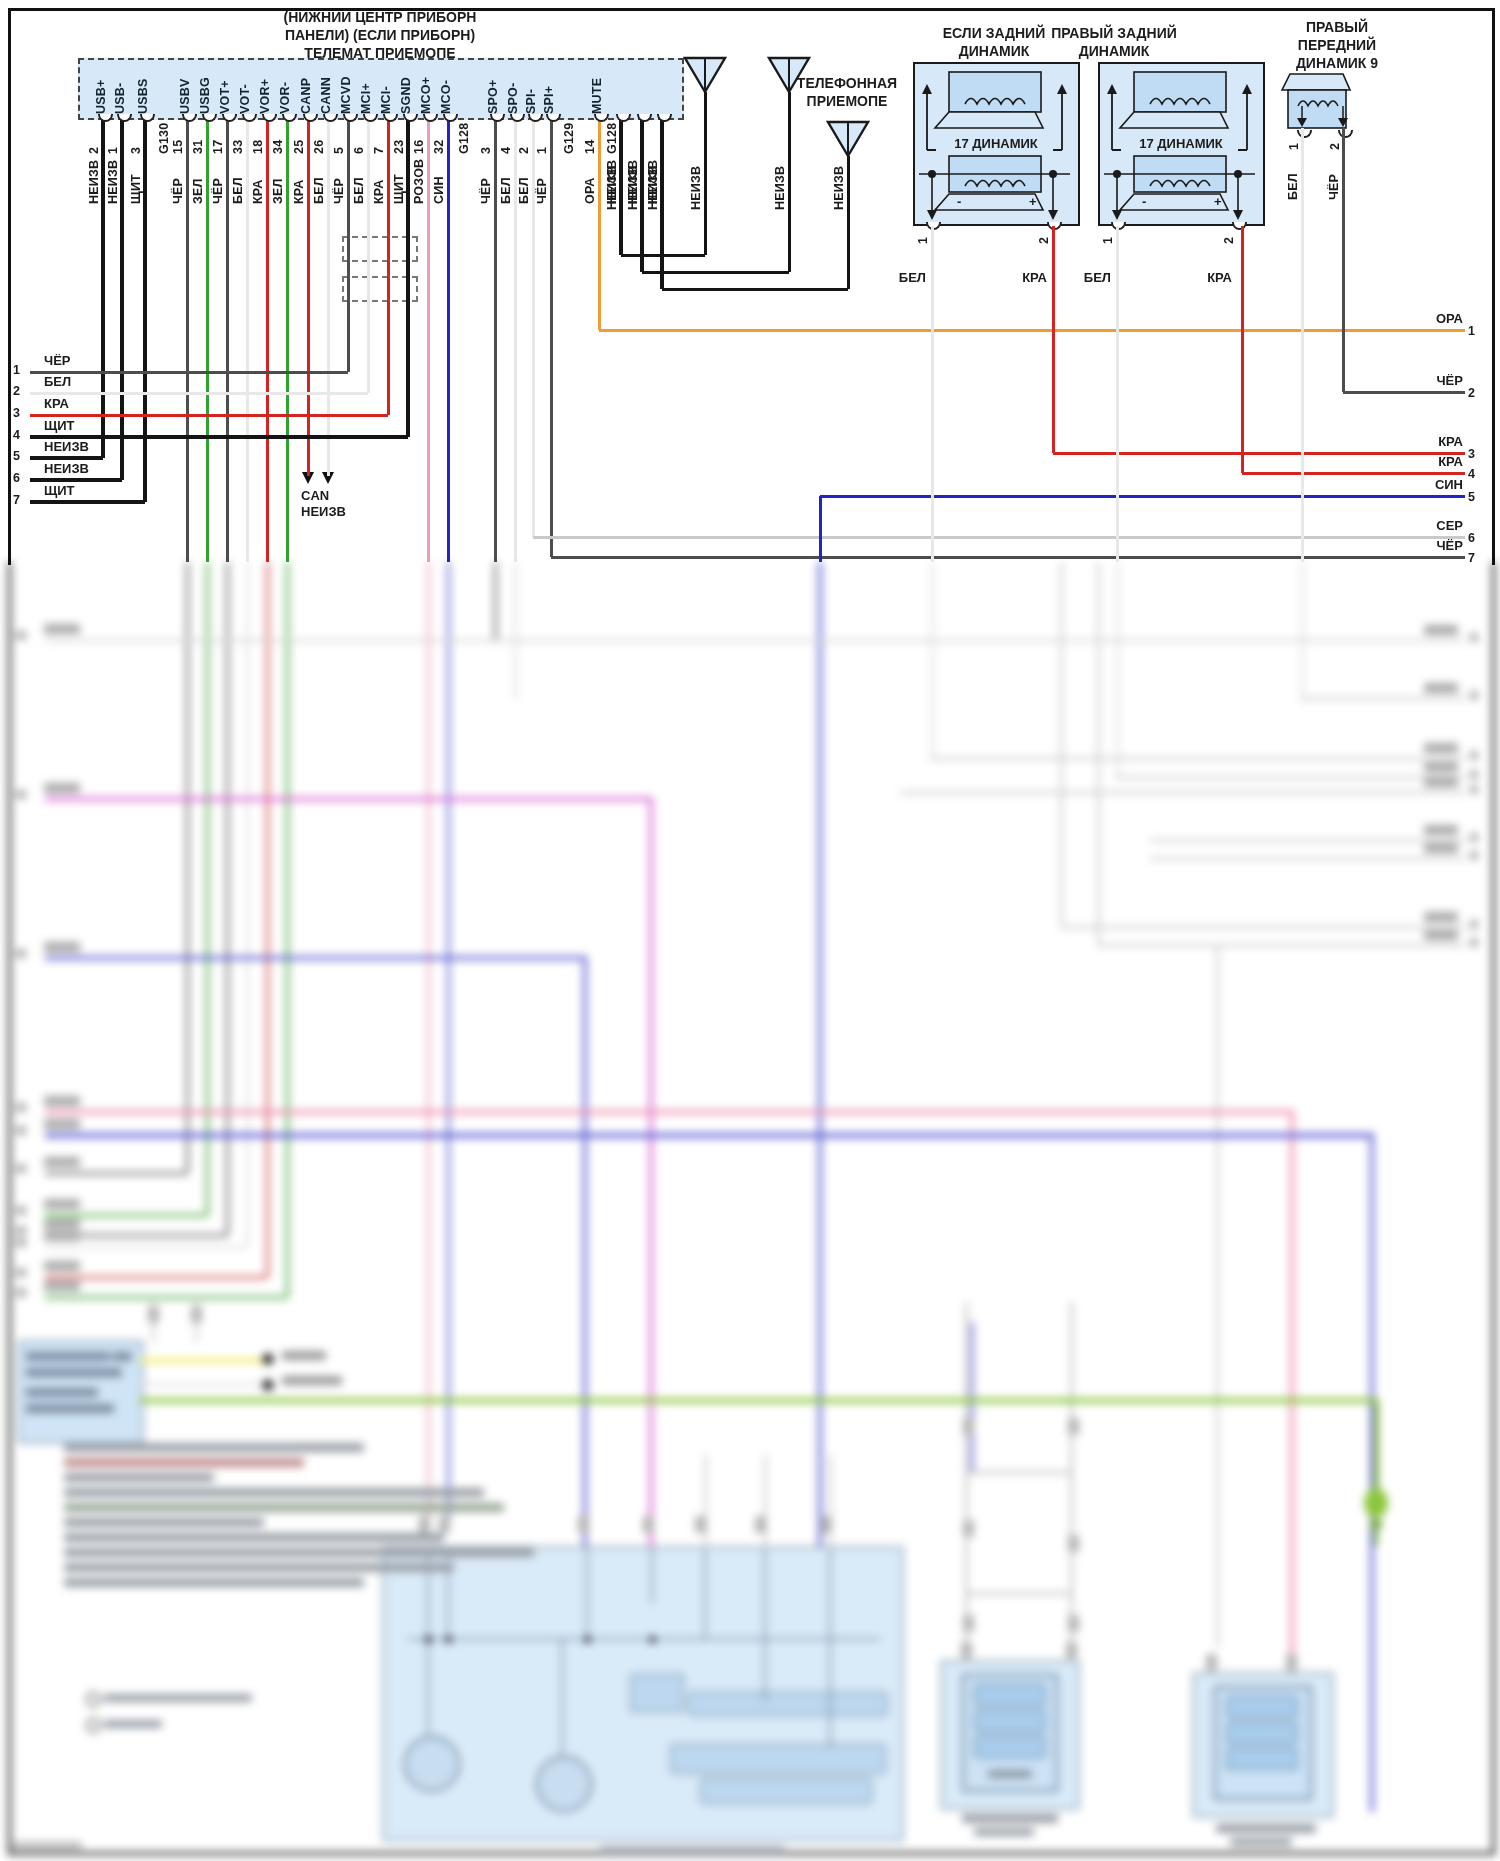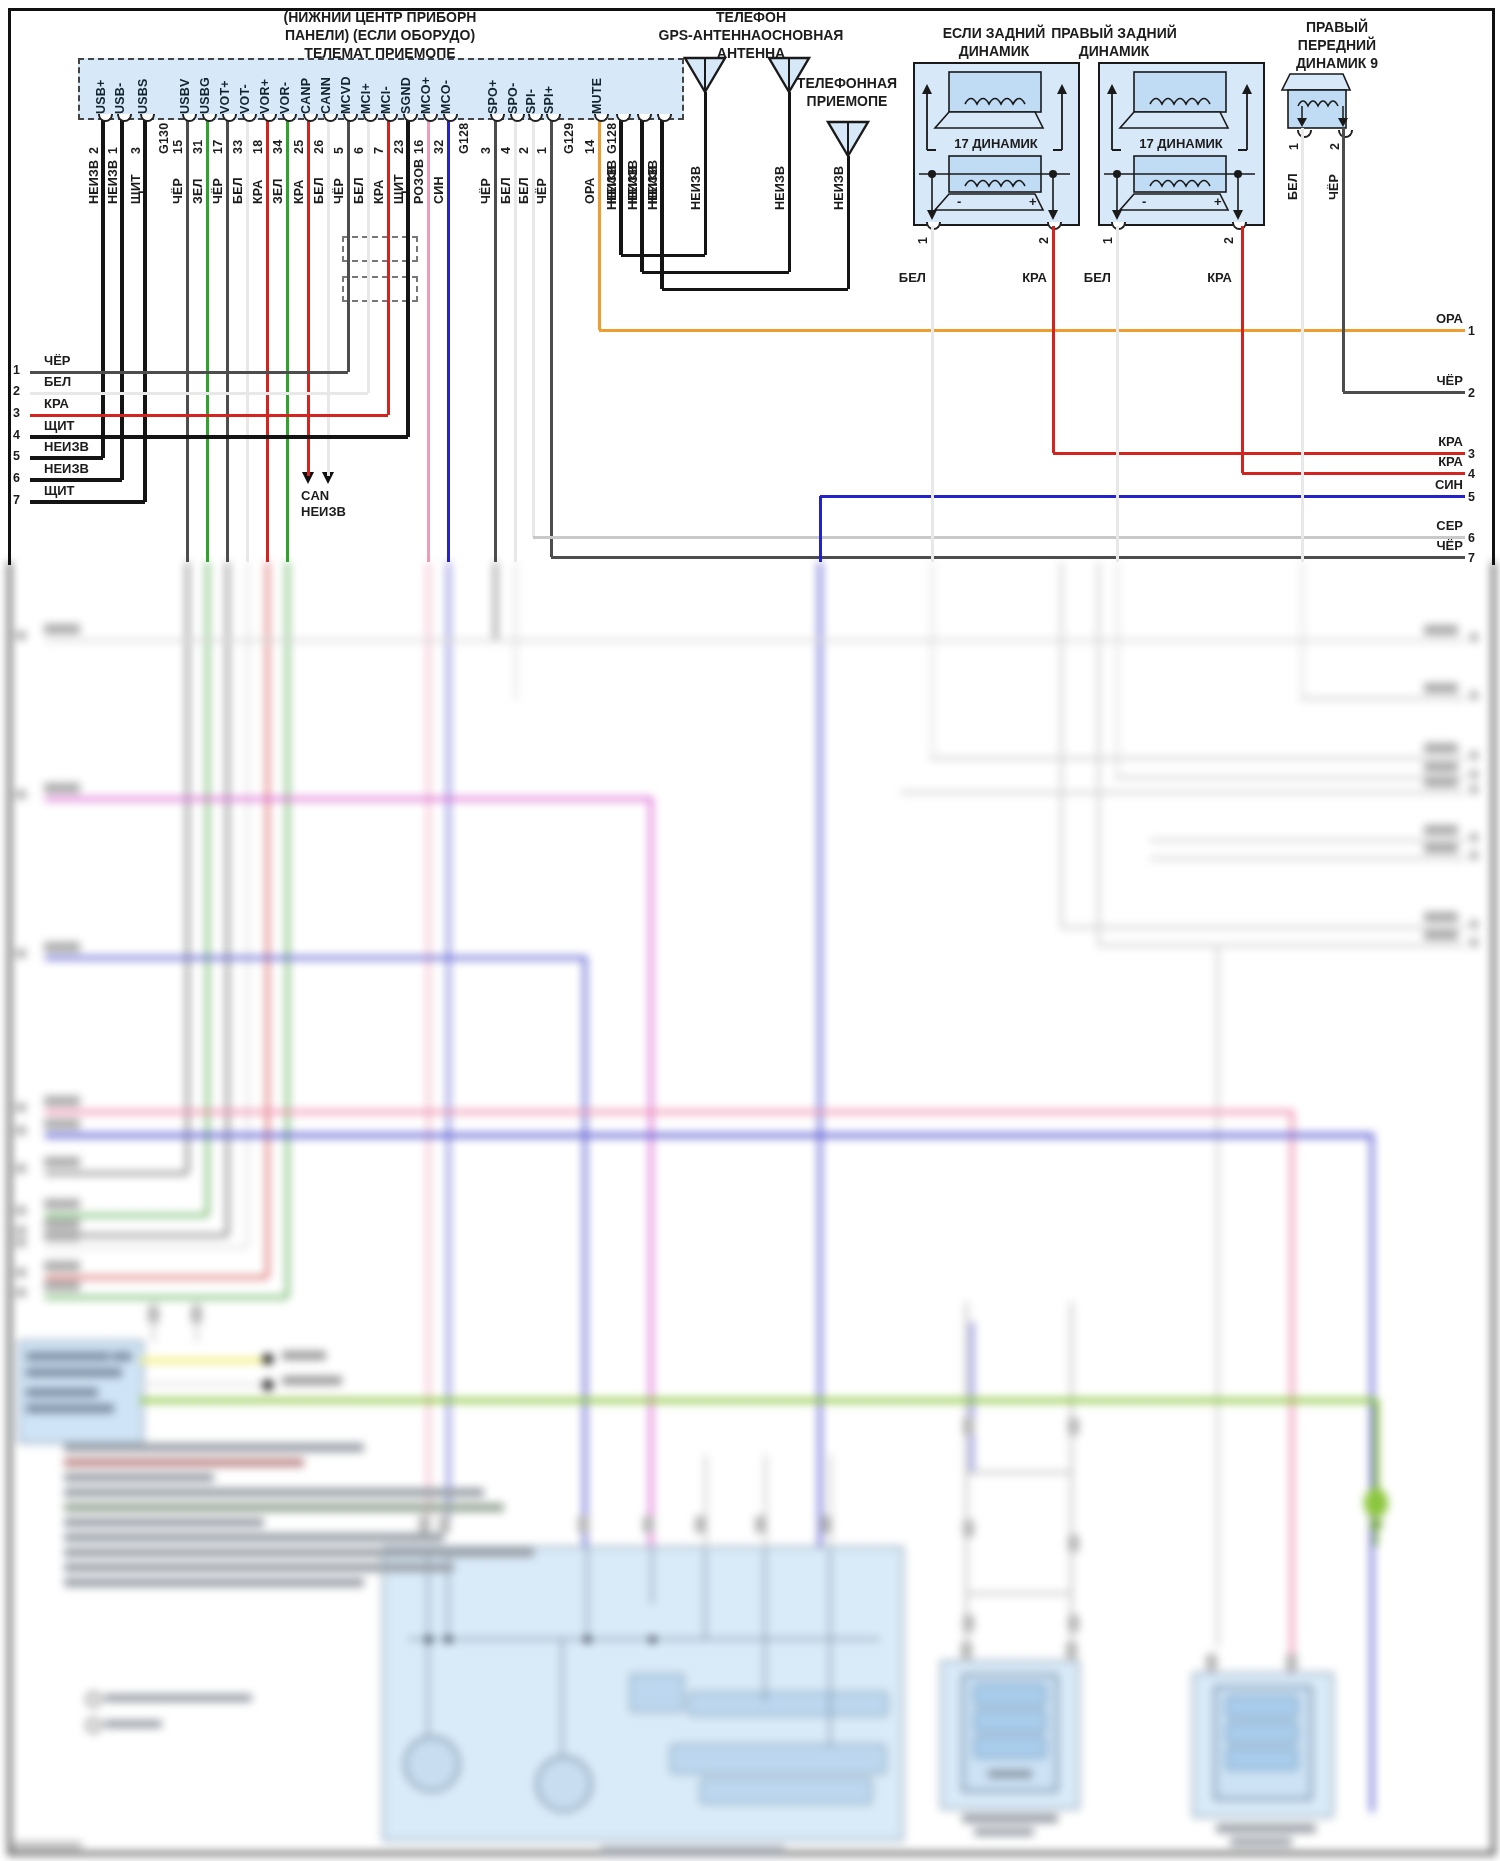--- a/index.html
+++ b/index.html
@@ -17,31 +17,26 @@
 </style>
 </head>
 <body>
 
 <div id="stage">
 
   <div class="a" style="left:8px;top:8px;width:1481px;height:554px;border-top:3px solid #111;border-left:3px solid #111;border-right:3px solid #111"></div>
 
   <div class="a t14" style="left:178px;top:8px;width:404px">
     <div>(НИЖНИЙ ЦЕНТР ПРИБОРН</div>
-    <div>ПАНЕЛИ) (ЕСЛИ ОБОРУДО)</div>
+    <div>ПАНЕЛИ) (ЕСЛИ ПРИБОРН)</div>
     <div>ТЕЛЕМАТ ПРИЕМОПЕ</div>
   </div>
 
   <div class="a" style="left:78px;top:58px;width:602px;height:58px;background:#d7e8f8;border:2px dashed #444"></div>
 
-  <div class="a t14" style="left:620px;top:8px;width:262px">
-    <div>ТЕЛЕФОН</div>
-    <div>GPS-АНТЕННАОСНОВНАЯ</div>
-    <div>АНТЕННА</div>
-  </div>
   <div class="a t14" style="left:768px;top:74px;width:158px">
     <div>ТЕЛЕФОННАЯ</div>
     <div>ПРИЕМОПЕ</div>
   </div>
 
   <svg class="a" style="left:683px;top:56px" width="44" height="40" viewBox="0 0 44 40">
     <polygon points="2,2 42,2 22,36" fill="#d7e8f8" stroke="#1a1a1a" stroke-width="2.4"></polygon>
     <line x1="22" y1="2" x2="22" y2="36" stroke="#1a1a1a" stroke-width="2"></line>
   </svg>
   <svg class="a" style="left:767px;top:56px" width="44" height="40" viewBox="0 0 44 40">

